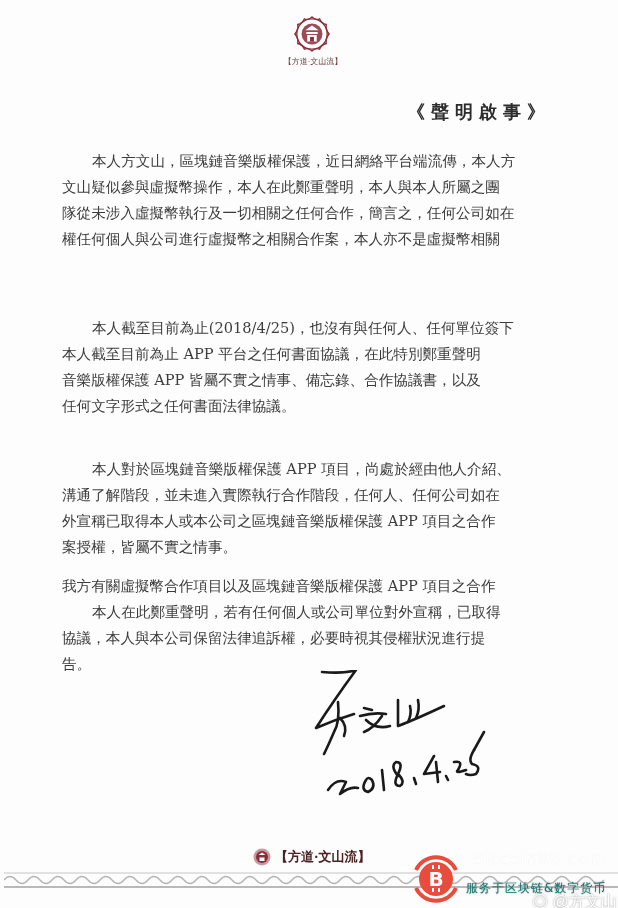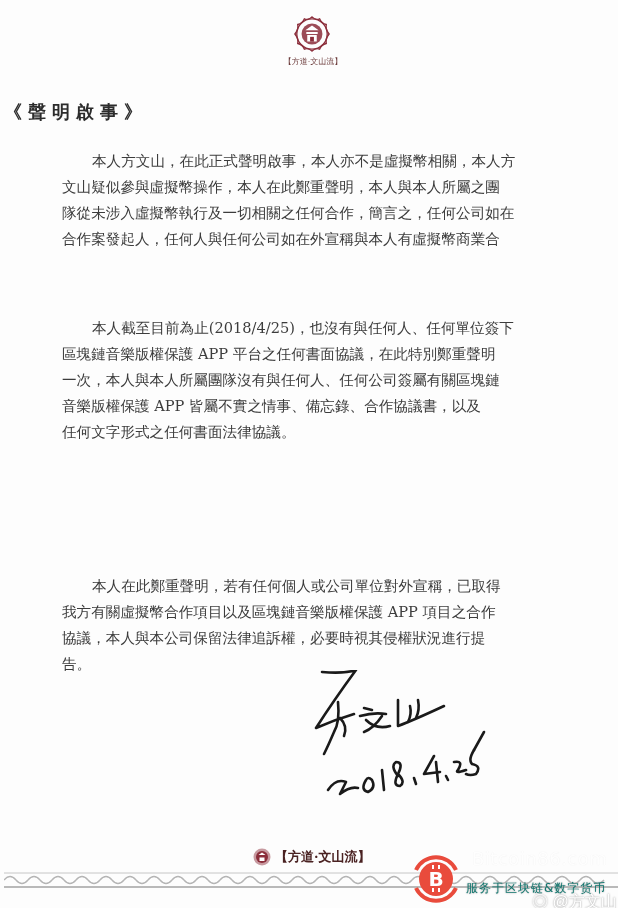--- a/index.html
+++ b/index.html
@@ -12,21 +12,21 @@
   .page { position:absolute; left:4px; top:0; width:618px; height:908px; }
 
   
   .logo { position:absolute; left:289px; top:15px; width:38px; height:38px; }
   .logo-caption {
     position:absolute; left:272px; top:56px; width:74px; text-align:center;
     font-size:8px; color:#6b3a3a; letter-spacing:0px; white-space:nowrap;
   }
 
   .title {
-    position:absolute; left:0; top:100px; width:547px; text-align:left;
+    position:absolute; left:0; top:100px; width:547px; text-align:right;
     font-size:18px; font-weight:bold; color:#2c2c2c; letter-spacing:6px;
   }
 
   .para {
     position:absolute; left:58px; width:510px;
     font-size:14.6px; line-height:26px; color:#3c3c3c;
   }
   .para .line { display:block; white-space:nowrap; height:26px; }
   .para .line.first { padding-left:30px; }
 
@@ -76,38 +76,43 @@
     </g>
     <circle cx="20" cy="20" r="11" fill="#8b2d3a" opacity="0.85"></circle>
     <path d="M13 16 L20 11 L27 16 Z M14 18 h12 v2 h-12z M15 21 h10 v7 h-10z" fill="#fff"></path>
     <path d="M18 23 h4 v5 h-4z" fill="#8b2d3a"></path>
   </svg>
   <div class="logo-caption">【方道·文山流】</div>
 
   <div class="title">《聲明啟事》</div>
 
   <div class="para" id="p1">
-    <span class="line first">本人方文山，在此正式聲明啟事，本人亦不是虛擬幣相關，本人方</span>
+    <span class="line first">本人方文山，區塊鏈音樂版權保護，近日網絡平台端流傳，本人方</span>
     <span class="line">文山疑似參與虛擬幣操作，本人在此鄭重聲明，本人與本人所屬之團</span>
     <span class="line">隊從未涉入虛擬幣執行及一切相關之任何合作，簡言之，任何公司如在</span>
-    <span class="line">合作案發起人，任何人與任何公司如在外宣稱與本人有虛擬幣商業合</span>
+    <span class="line">權任何個人與公司進行虛擬幣之相關合作案，本人亦不是虛擬幣相關</span>
   </div>
 
   <div class="para" id="p2">
     <span class="line first">本人截至目前為止(2018/4/25)，也沒有與任何人、任何單位簽下</span>
-    <span class="line">區塊鏈音樂版權保護 APP 平台之任何書面協議，在此特別鄭重聲明</span>
-    <span class="line">一次，本人與本人所屬團隊沒有與任何人、任何公司簽屬有關區塊鏈</span>
+    <span class="line">本人截至目前為止 APP 平台之任何書面協議，在此特別鄭重聲明</span>
     <span class="line">音樂版權保護 APP 皆屬不實之情事、備忘錄、合作協議書，以及</span>
     <span class="line">任何文字形式之任何書面法律協議。</span>
   </div>
 
+  <div class="para" id="p3">
+    <span class="line first">本人對於區塊鏈音樂版權保護 APP 項目，尚處於經由他人介紹、</span>
+    <span class="line">溝通了解階段，並未進入實際執行合作階段，任何人、任何公司如在</span>
+    <span class="line">外宣稱已取得本人或本公司之區塊鏈音樂版權保護 APP 項目之合作</span>
+    <span class="line">案授權，皆屬不實之情事。</span>
+  </div>
 
   <div class="para" id="p4">
+    <span class="line">我方有關虛擬幣合作項目以及區塊鏈音樂版權保護 APP 項目之合作</span>
     <span class="line first">本人在此鄭重聲明，若有任何個人或公司單位對外宣稱，已取得</span>
-    <span class="line">我方有關虛擬幣合作項目以及區塊鏈音樂版權保護 APP 項目之合作</span>
     <span class="line">協議，本人與本公司保留法律追訴權，必要時視其侵權狀況進行提</span>
     <span class="line">告。</span>
   </div>
 
   <svg class="signature" viewBox="0 0 210 130">
     <g fill="none" stroke="#1a1a1a" stroke-width="2.6" stroke-linecap="round" stroke-linejoin="round">
 
       <path d="M28 2 Q50 4 62 0 Q40 30 22 58 Q40 50 60 44"></path>
       <path d="M44 32 Q46 52 40 62 Q34 76 30 84"></path>
       <path d="M46 48 Q54 56 50 66"></path>

